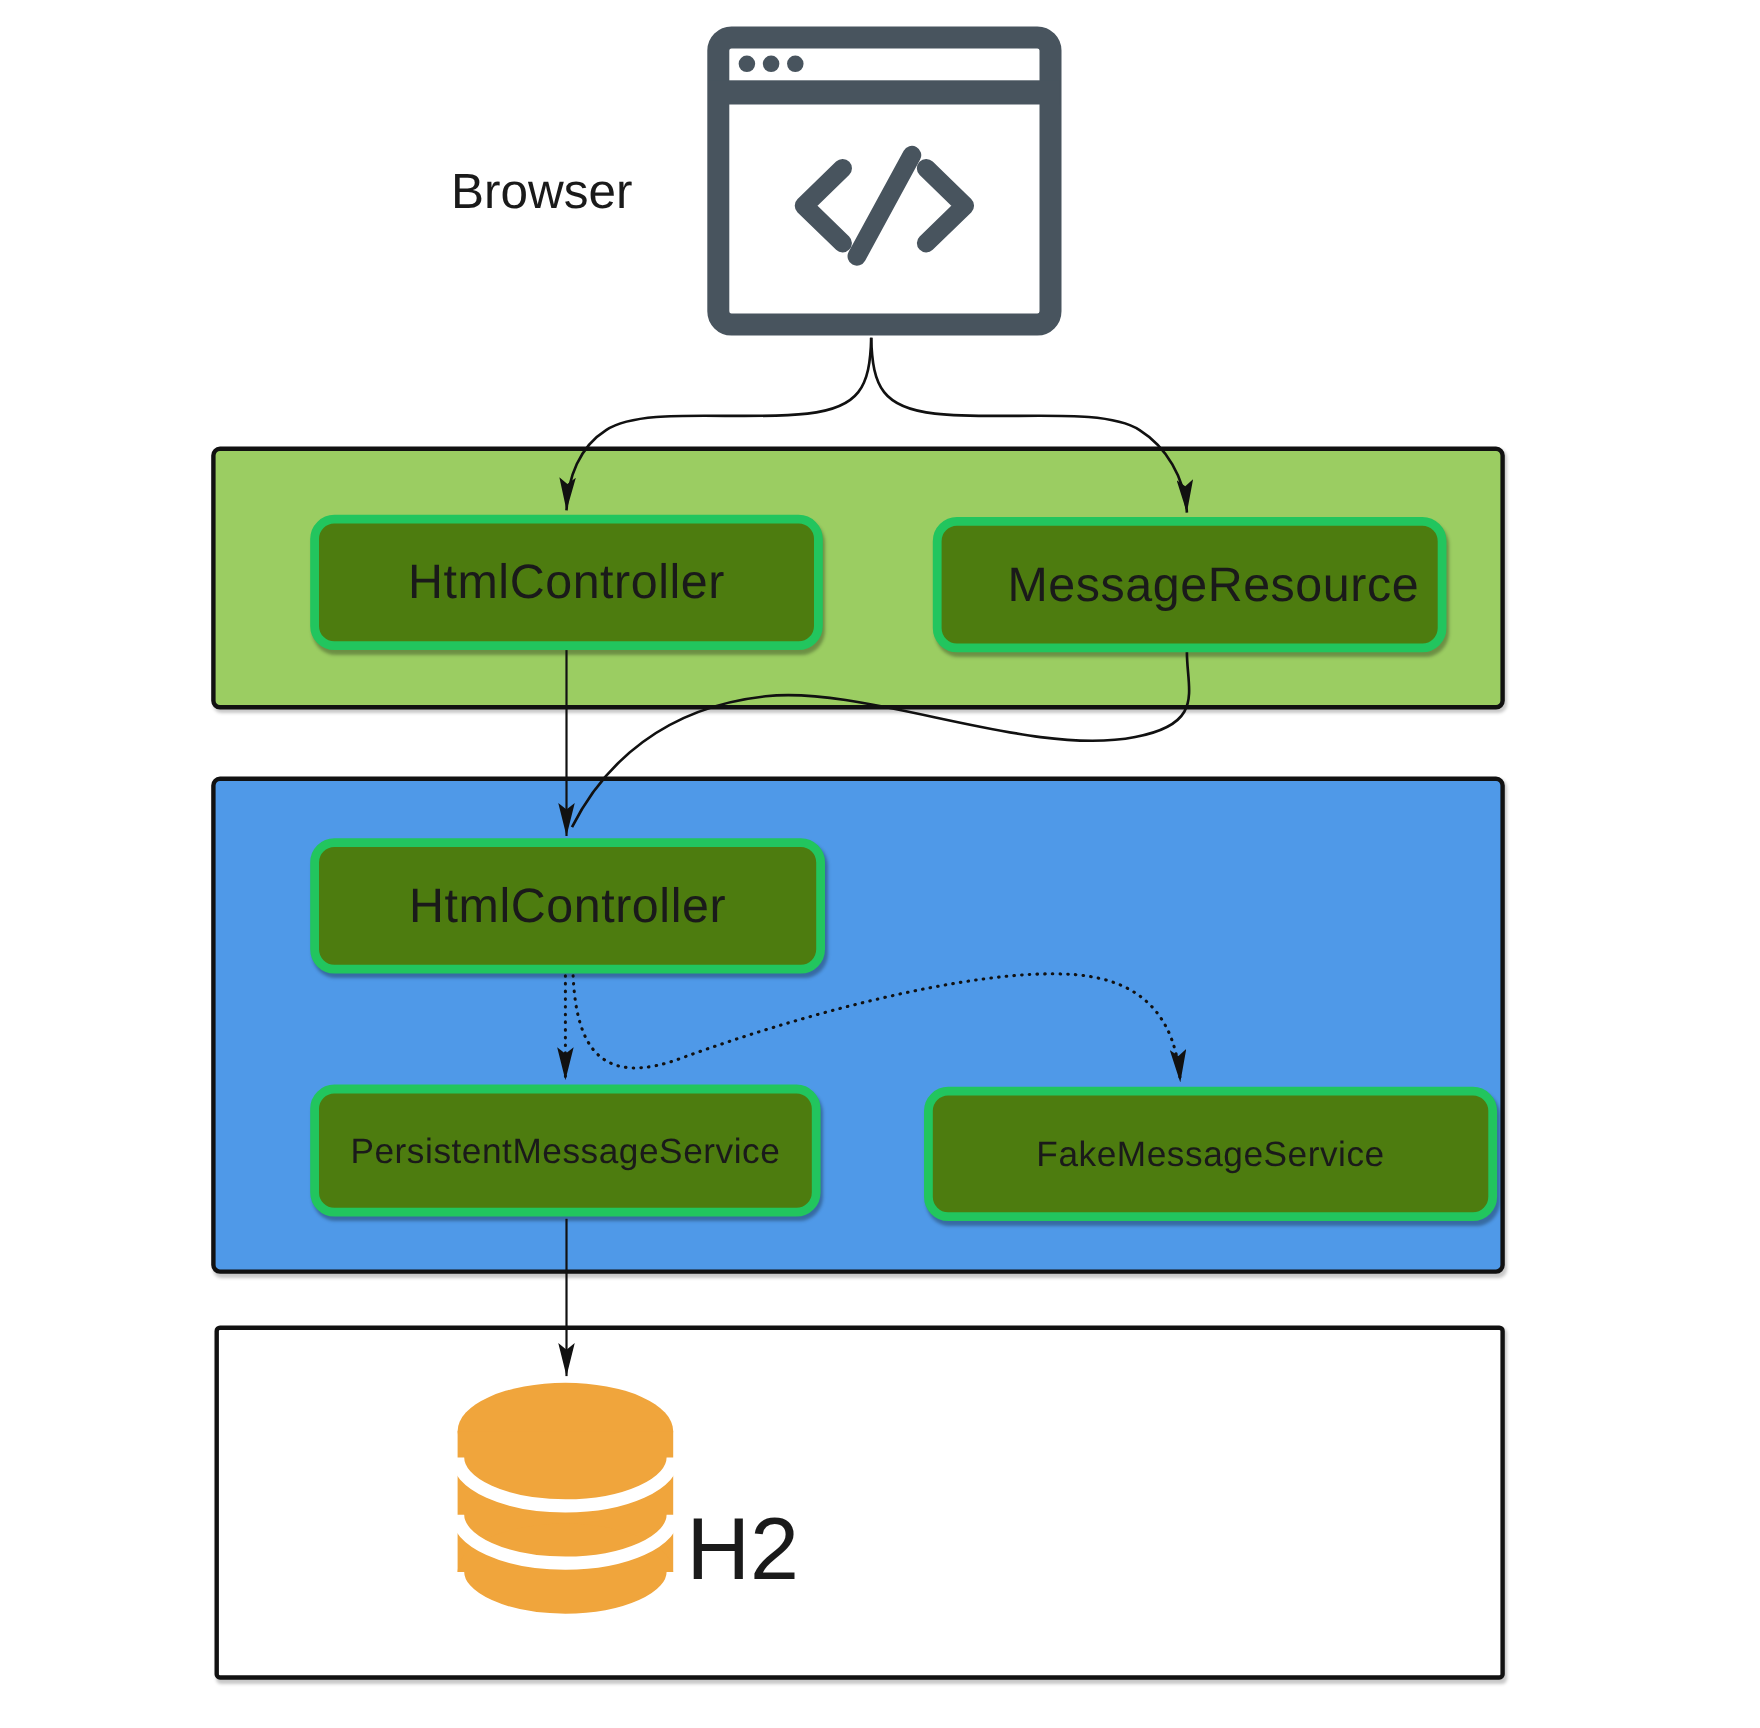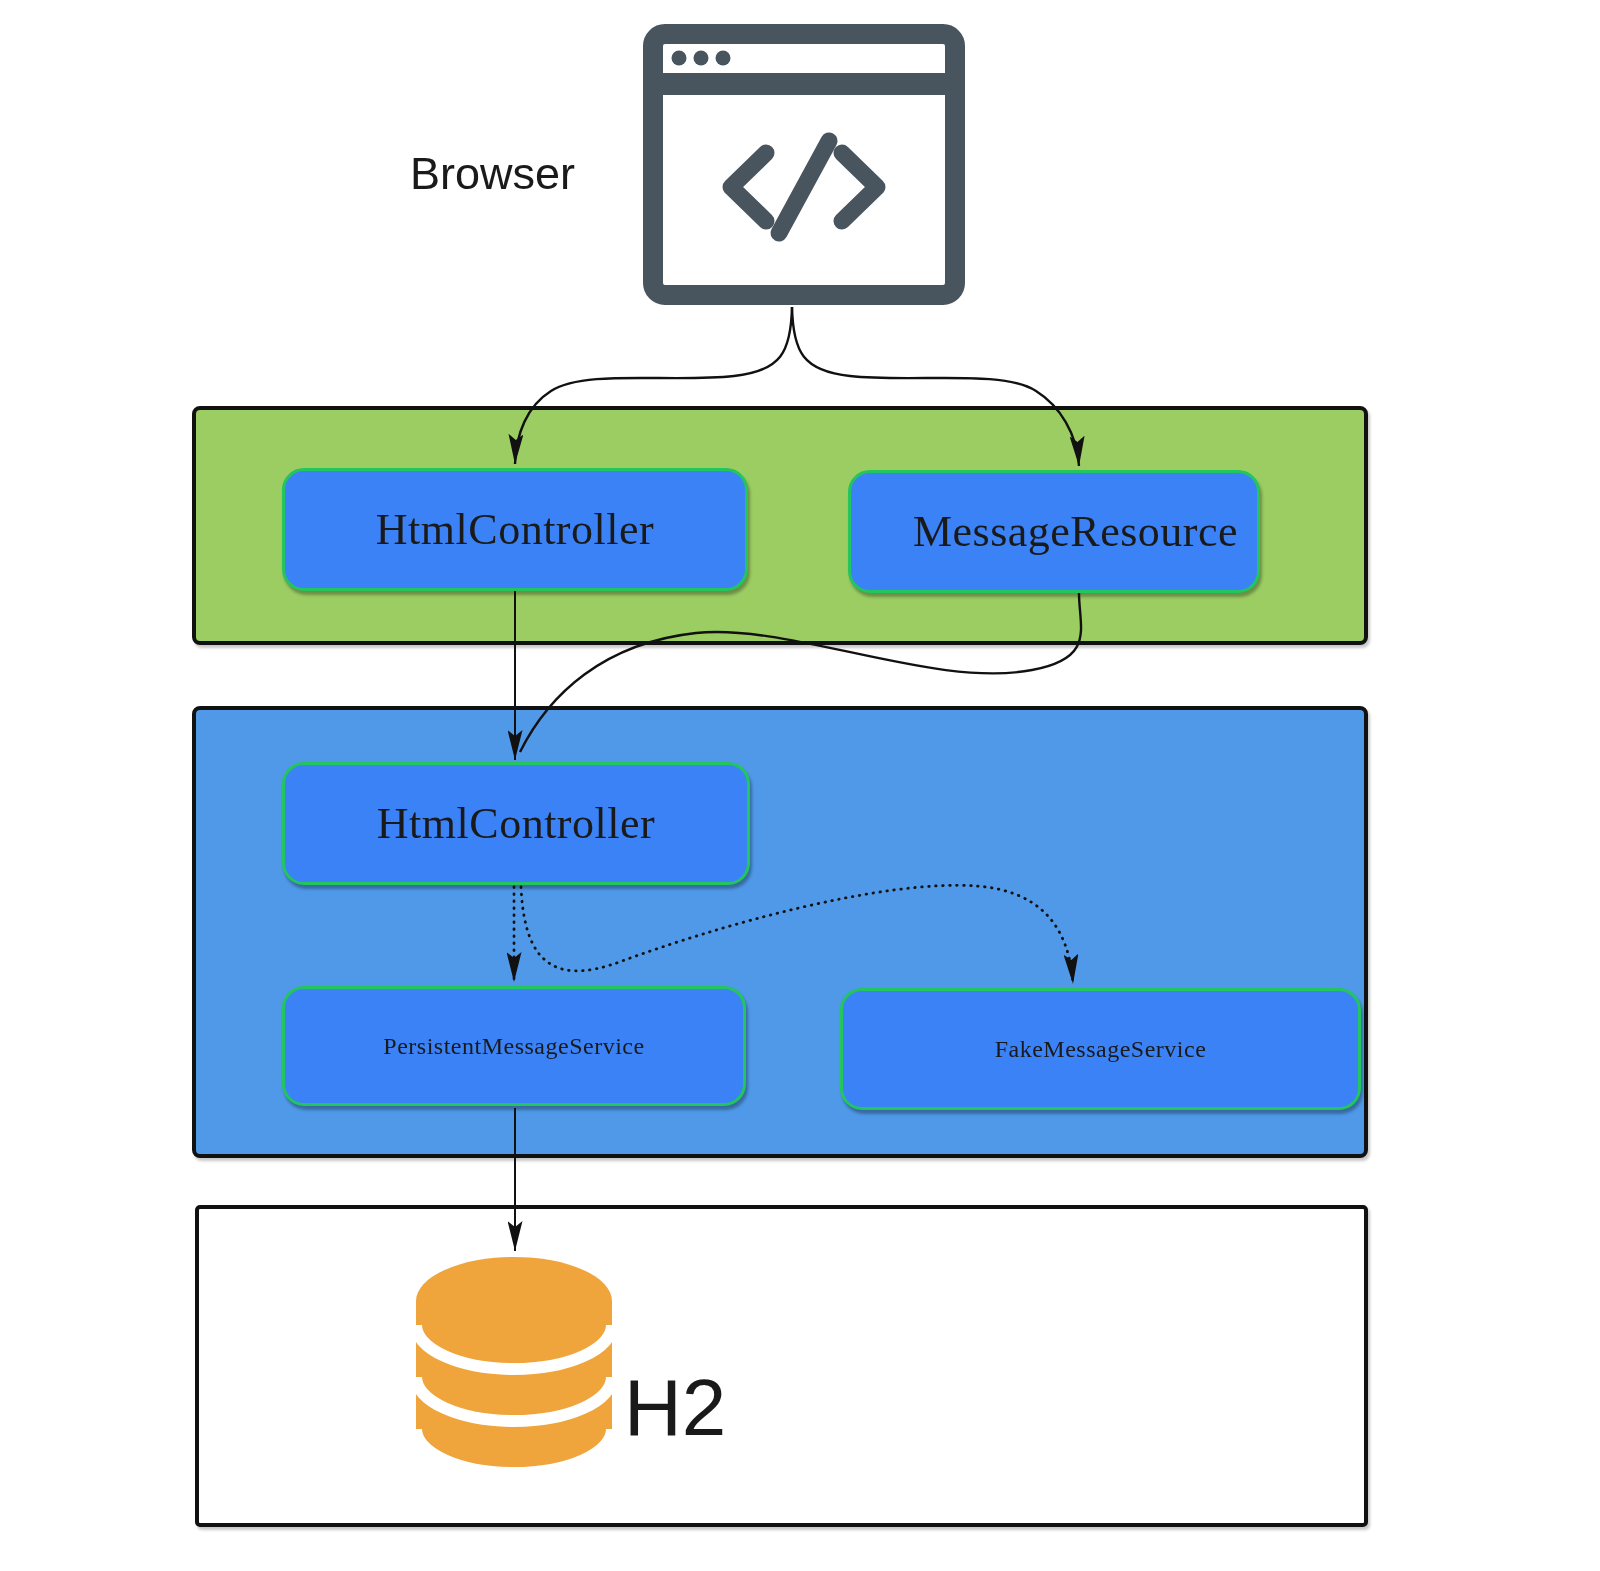--- a/index.html
+++ b/index.html
@@ -5,27 +5,27 @@
   html,body{margin:0;padding:0;background:#ffffff;}
   #canvas{
     position:relative;width:1600px;height:1571px;background:#ffffff;overflow:hidden;
     font-family:"Liberation Sans", sans-serif;color:#1a1a1a;
   }
   .band{position:absolute;border:4px solid #111111;border-radius:8px;box-sizing:border-box;
         box-shadow:2px 3px 3px rgba(0,0,0,0.22);}
   #band-web{left:192px;top:406px;width:1176px;height:239px;background:#9bcd62;}
   #band-service{left:192px;top:706px;width:1176px;height:452px;background:#4f99e8;}
   #band-data{left:195px;top:1205px;width:1173px;height:322px;background:#ffffff;border-radius:5px;}
-  .node{position:absolute;background:#3b82f6;border:3px solid #22c55e;border-radius:22px;
+  .node{position:absolute;background:#4d7c0f;border:8px solid #22c55e;border-radius:22px;
         box-sizing:border-box;display:flex;align-items:center;justify-content:center;
-        font-weight:300;letter-spacing:0.5px;box-shadow:2px 4px 3px rgba(0,0,0,0.30);font-family:Liberation Serif, serif;}
+        font-weight:300;letter-spacing:0.5px;box-shadow:2px 4px 3px rgba(0,0,0,0.30);}
   .node.big{font-size:44px;}
-  .node.small{font-size:24px;}
+  .node.small{font-size:32px;}
   #node-htmlcontroller{left:282px;top:468px;width:466px;height:123px;}
-  #node-messageresource{left:848px;top:470px;width:412px;height:123px;padding-left:43px;}
+  #node-messageresource{left:848px;top:470px;width:467px;height:123px;padding-left:43px;}
   #node-messageservice{left:282px;top:762px;width:468px;height:123px;}
   #node-persistent{left:282px;top:986px;width:464px;height:120px;}
   #node-fake{left:840px;top:988px;width:521px;height:122px;}
   #browser-label{position:absolute;left:320px;top:148px;width:255px;text-align:right;
                  font-size:45px;font-weight:400;}
   #h2-label{position:absolute;left:624px;top:1368px;font-size:80px;font-weight:400;line-height:1;}
   #overlay{position:absolute;left:0;top:0;width:1600px;height:1571px;pointer-events:none;}
 </style>
 </head>
 <body>

